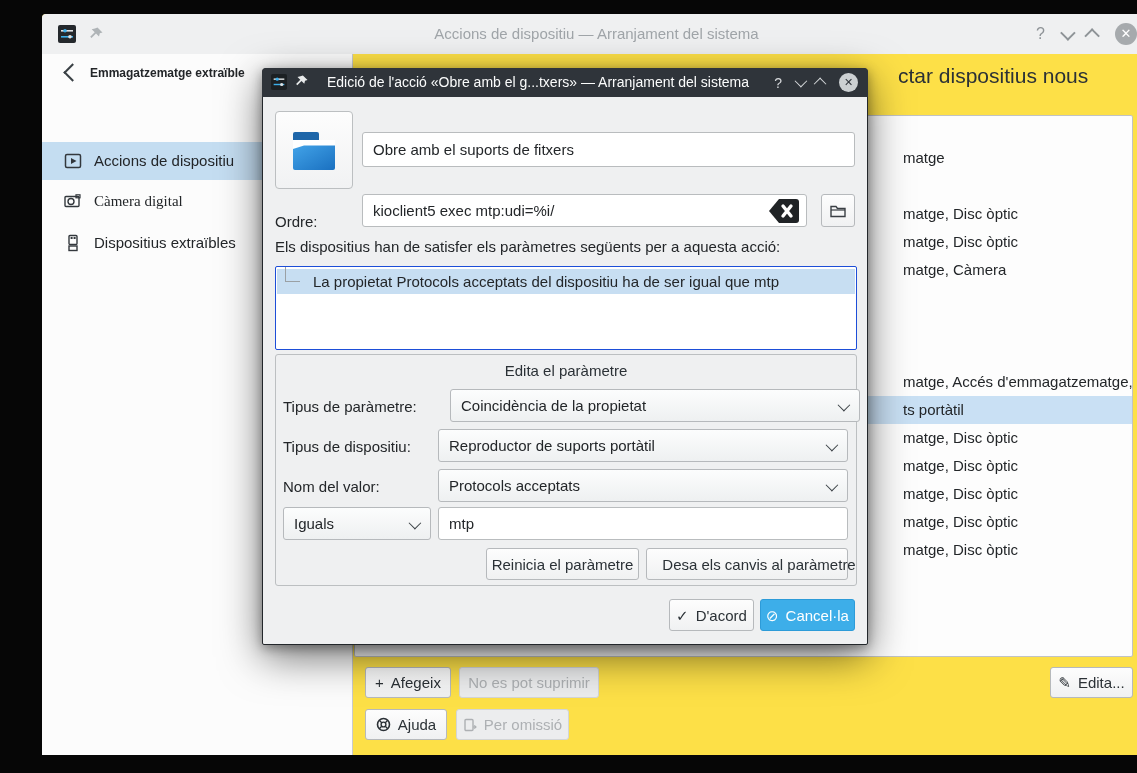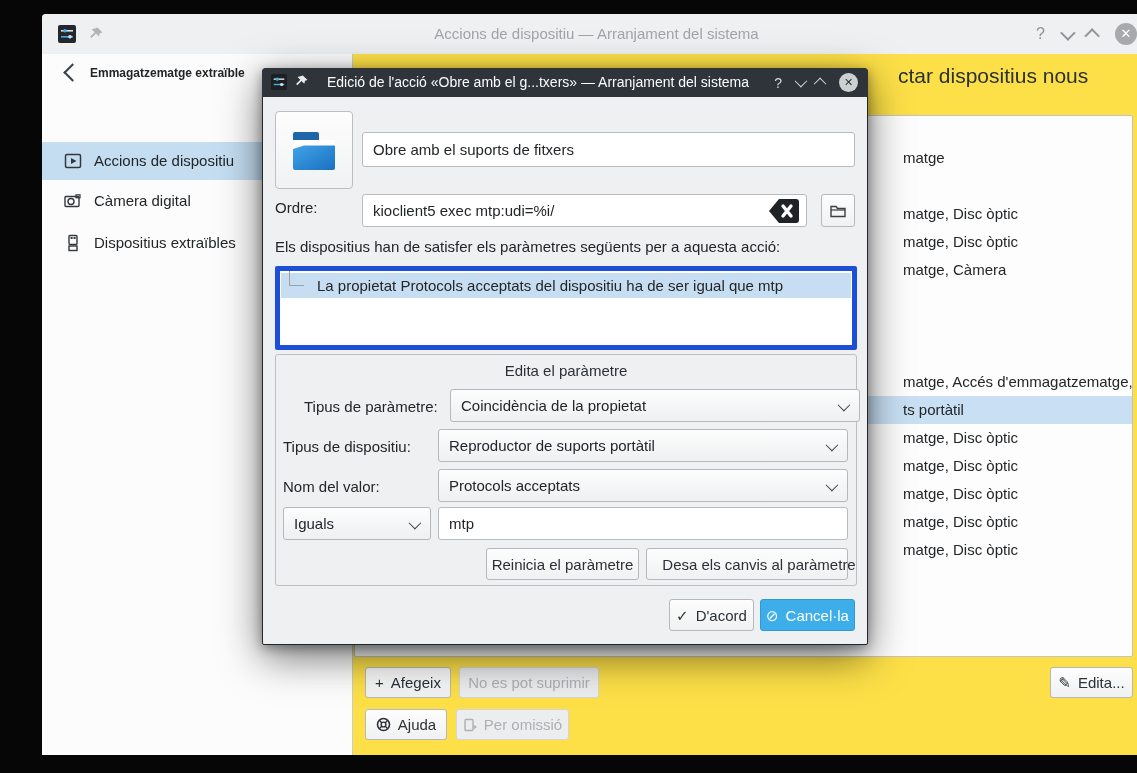--- a/index.html
+++ b/index.html
@@ -69,21 +69,21 @@
   .icon-button{position:absolute;left:12px;top:42px;width:78px;height:78px;box-sizing:border-box;
     background:linear-gradient(#fdfdfd,#f1f2f3);border:1px solid #bcbfc1;border-radius:4px;
     display:flex;align-items:center;justify-content:center;}
   .field{position:absolute;box-sizing:border-box;background:#fff;border:1px solid #b9bcbe;
     border-radius:3px;font-size:15px;color:#232629;display:flex;align-items:center;
     padding:0 10px;white-space:nowrap;overflow:hidden;}
   .dlg-label{position:absolute;font-size:15px;color:#232629;white-space:nowrap;}
   .clear-btn{position:absolute;right:6px;top:3px;width:32px;height:26px;}
   .browse-btn{position:absolute;left:558px;top:125px;width:34px;height:33px;}
   .req-frame{position:absolute;left:12px;top:197px;width:582px;height:84px;box-sizing:border-box;
-    background:#fff;border:5px solid #1d4ed8;border-radius:2px;}
+    background:#fff;border:1px solid #1d4ed8;border-radius:2px;}
   .req-row{position:absolute;left:1px;right:1px;top:2px;height:25px;background:#c7def2;}
   .req-branch{position:absolute;left:8px;top:-2px;width:14px;height:14px;
     border-left:1px solid #9aa0a4;border-bottom:1px solid #9aa0a4;}
   .req-row .txt{position:absolute;left:36px;line-height:25px;font-size:15px;color:#232629;white-space:nowrap;}
   .groupbox{position:absolute;left:12px;top:285px;width:582px;height:232px;box-sizing:border-box;
     border:1px solid #bcbfc1;border-radius:3px;}
   .groupbox .gtitle{position:absolute;left:0;right:0;top:7px;text-align:center;font-size:15px;color:#2b3136;}
   .combo{position:absolute;box-sizing:border-box;height:33px;
     background:linear-gradient(#fcfdfd,#eef0f1);border:1px solid #b6b9bc;border-radius:3px;
     font-size:15px;color:#232629;display:flex;align-items:center;padding:0 30px 0 10px;white-space:nowrap;}
@@ -123,21 +123,21 @@
       <span class="back-chevron"></span>
       <span class="lbl">Emmagatzematge extraïble</span>
     </div>
     <div class="side-item sel" style="top:88px;">
       <svg class="icon" viewBox="0 0 18 18">
         <rect x="1.5" y="2.5" width="15" height="13" rx="1.5" fill="none" stroke="#33383d" stroke-width="1.5"></rect>
         <path d="M7 6 L12.5 9 L7 12 Z" fill="#33383d"></path>
       </svg>
       <span class="lbl">Accions de dispositiu</span>
     </div>
-    <div class="side-item" style="top:128px;">
+    <div class="side-item" style="top:128px;font-family:Liberation Serif, serif;">
       <svg class="icon" viewBox="0 0 18 18">
         <rect x="1" y="4.5" width="14" height="10" rx="1" fill="none" stroke="#33383d" stroke-width="1.4"></rect>
         <circle cx="7" cy="9.5" r="3" fill="none" stroke="#33383d" stroke-width="1.4"></circle>
         <rect x="12" y="2.8" width="4" height="3" fill="none" stroke="#33383d" stroke-width="1.2"></rect>
       </svg>
       <span class="lbl">Càmera digital</span>
     </div>
     <div class="side-item" style="top:170px;">
       <svg class="icon" viewBox="0 0 18 18">
         <rect x="5" y="1.5" width="8" height="9" rx="1" fill="none" stroke="#33383d" stroke-width="1.4"></rect>
@@ -258,21 +258,21 @@
       </defs>
       <path d="M5 4 h22 a2 2 0 0 1 2 2 v6 h-26 v-6 a2 2 0 0 1 2 -2 z" fill="#1e66a9"></path>
       <rect x="3" y="12" width="42" height="9" fill="#ffffff"></rect>
       <path d="M3 21 L14 17.5 L45 17.5 L45 40 a2 2 0 0 1 -2 2 L5 42 a2 2 0 0 1 -2 -2 Z" fill="url(#fg)"></path>
     </svg>
   </div>
   <div class="field" style="left:99px;top:63px;width:493px;height:35px;">
     <span>Obre amb el suports de fitxers</span>
   </div>
 
-  <div class="dlg-label" style="left:12px;top:130px;">Ordre:</div>
+  <div class="dlg-label" style="left:12px;top:144px;">Ordre:</div>
   <div class="field" style="left:99px;top:125px;width:445px;height:33px;padding-right:46px;">
     <span>kioclient5 exec mtp:udi=%i/</span>
     <svg class="clear-btn" viewBox="0 0 32 26">
       <path d="M11 1 h17 a3 3 0 0 1 3 3 v18 a3 3 0 0 1 -3 3 h-17 L1 13 Z" fill="#202326"></path>
       <path d="M15 8 L23 18 M23 8 L15 18" stroke="#ffffff" stroke-width="3.4" stroke-linecap="round"></path>
     </svg>
   </div>
   <div class="btn browse-btn">
     <svg width="16" height="14" viewBox="0 0 16 14">
       <path d="M1 2.5 h5 l1.5 2 h7.5 v8 h-14 z" fill="none" stroke="#3a3f44" stroke-width="1.4"></path>
@@ -284,21 +284,21 @@
   <div class="req-frame">
     <div class="req-row">
       <span class="req-branch"></span>
       <span class="txt">La propietat Protocols acceptats del dispositiu ha de ser igual que mtp</span>
     </div>
   </div>
 
   <div class="groupbox">
     <div class="gtitle">Edita el paràmetre</div>
   </div>
-  <div class="dlg-label" style="left:20px;top:329px;margin-left:21px;">Tipus de paràmetre:</div>
+  <div class="dlg-label" style="left:20px;top:329px;">Tipus de paràmetre:</div>
   <div class="combo" style="left:187px;top:320px;width:410px;">
     <span>Coincidència de la propietat</span>
       <span class="cchev"></span>
   </div>
   <div class="dlg-label" style="left:20px;top:369px;">Tipus de dispositiu:</div>
   <div class="combo" style="left:175px;top:360px;width:410px;">
     <span>Reproductor de suports portàtil</span>
       <span class="cchev"></span>
   </div>
   <div class="dlg-label" style="left:20px;top:409px;">Nom del valor:</div>

